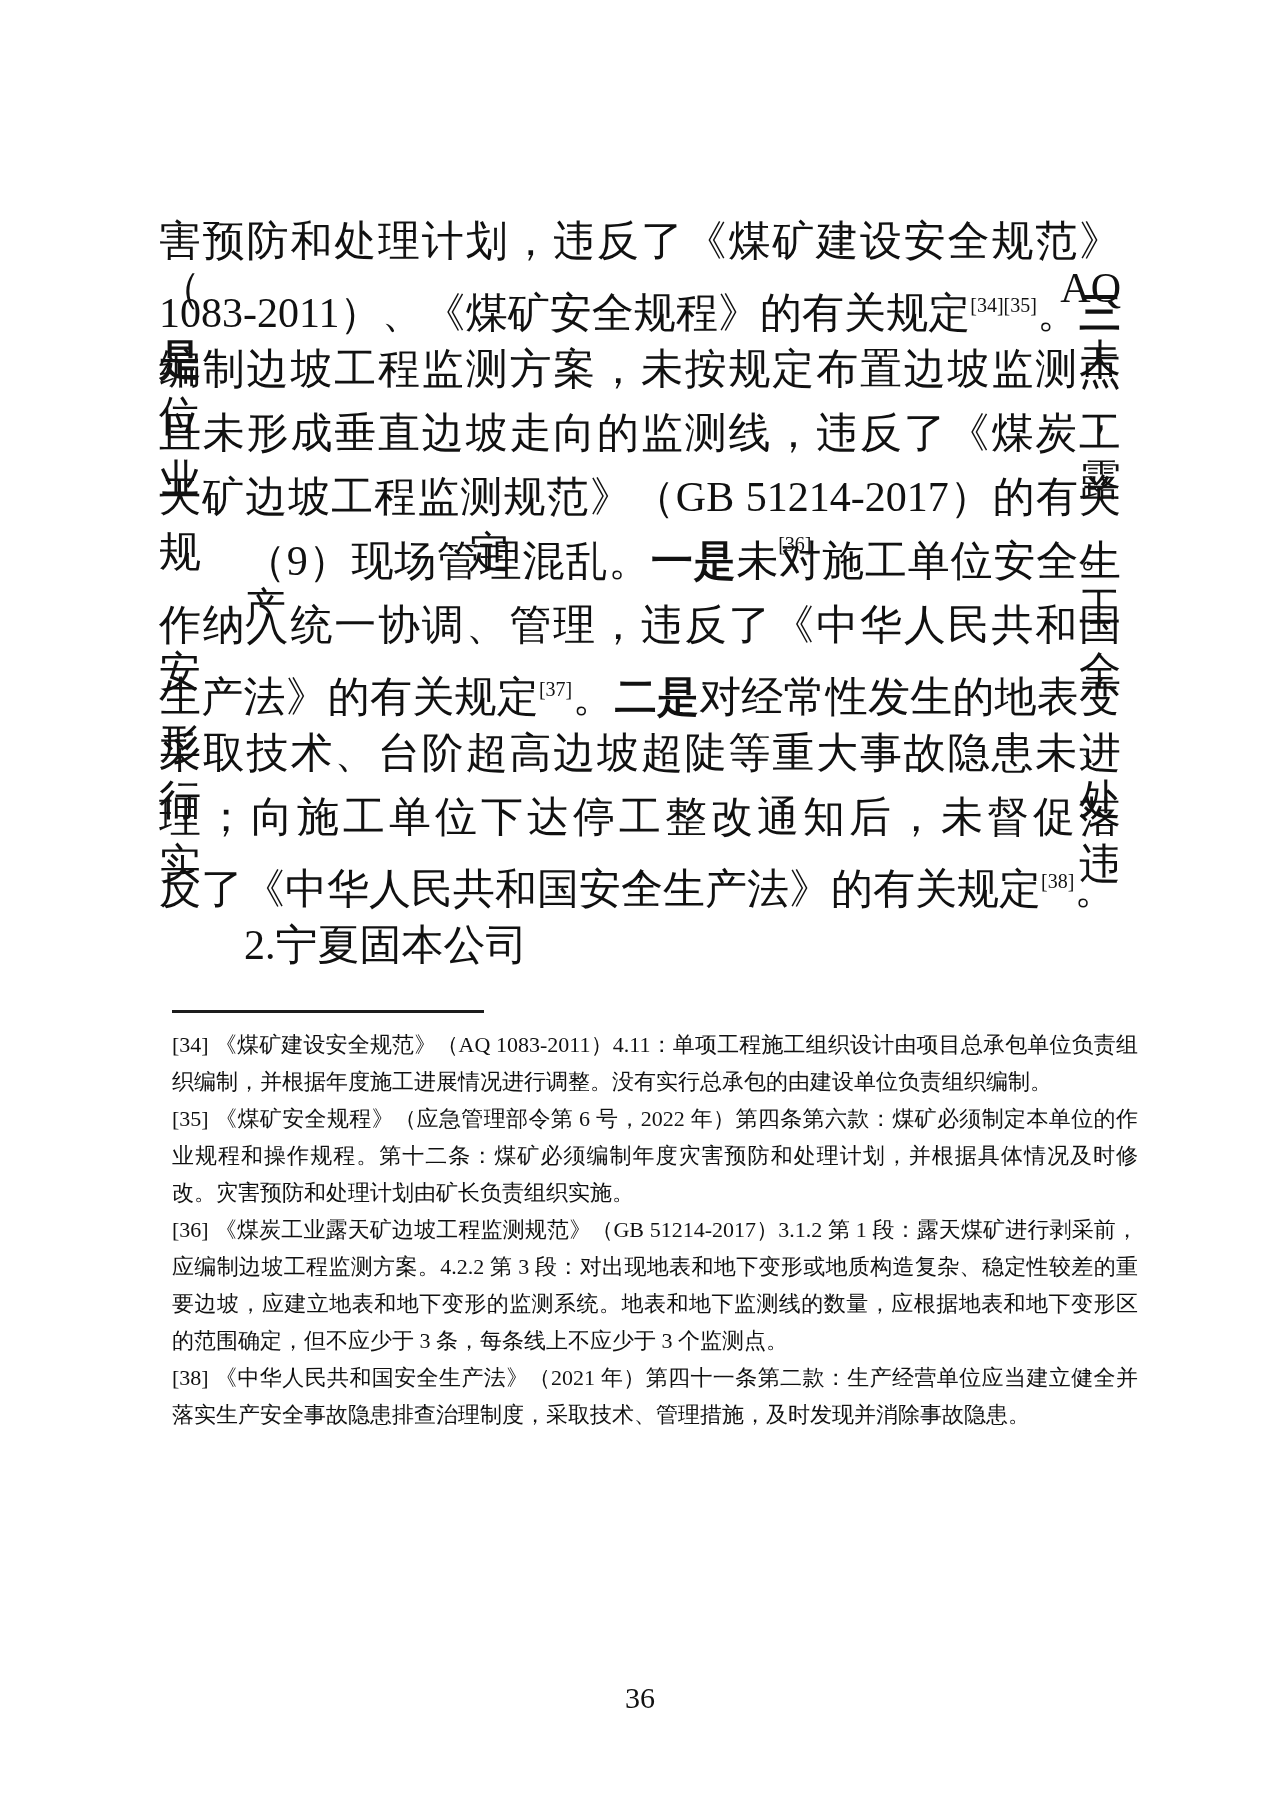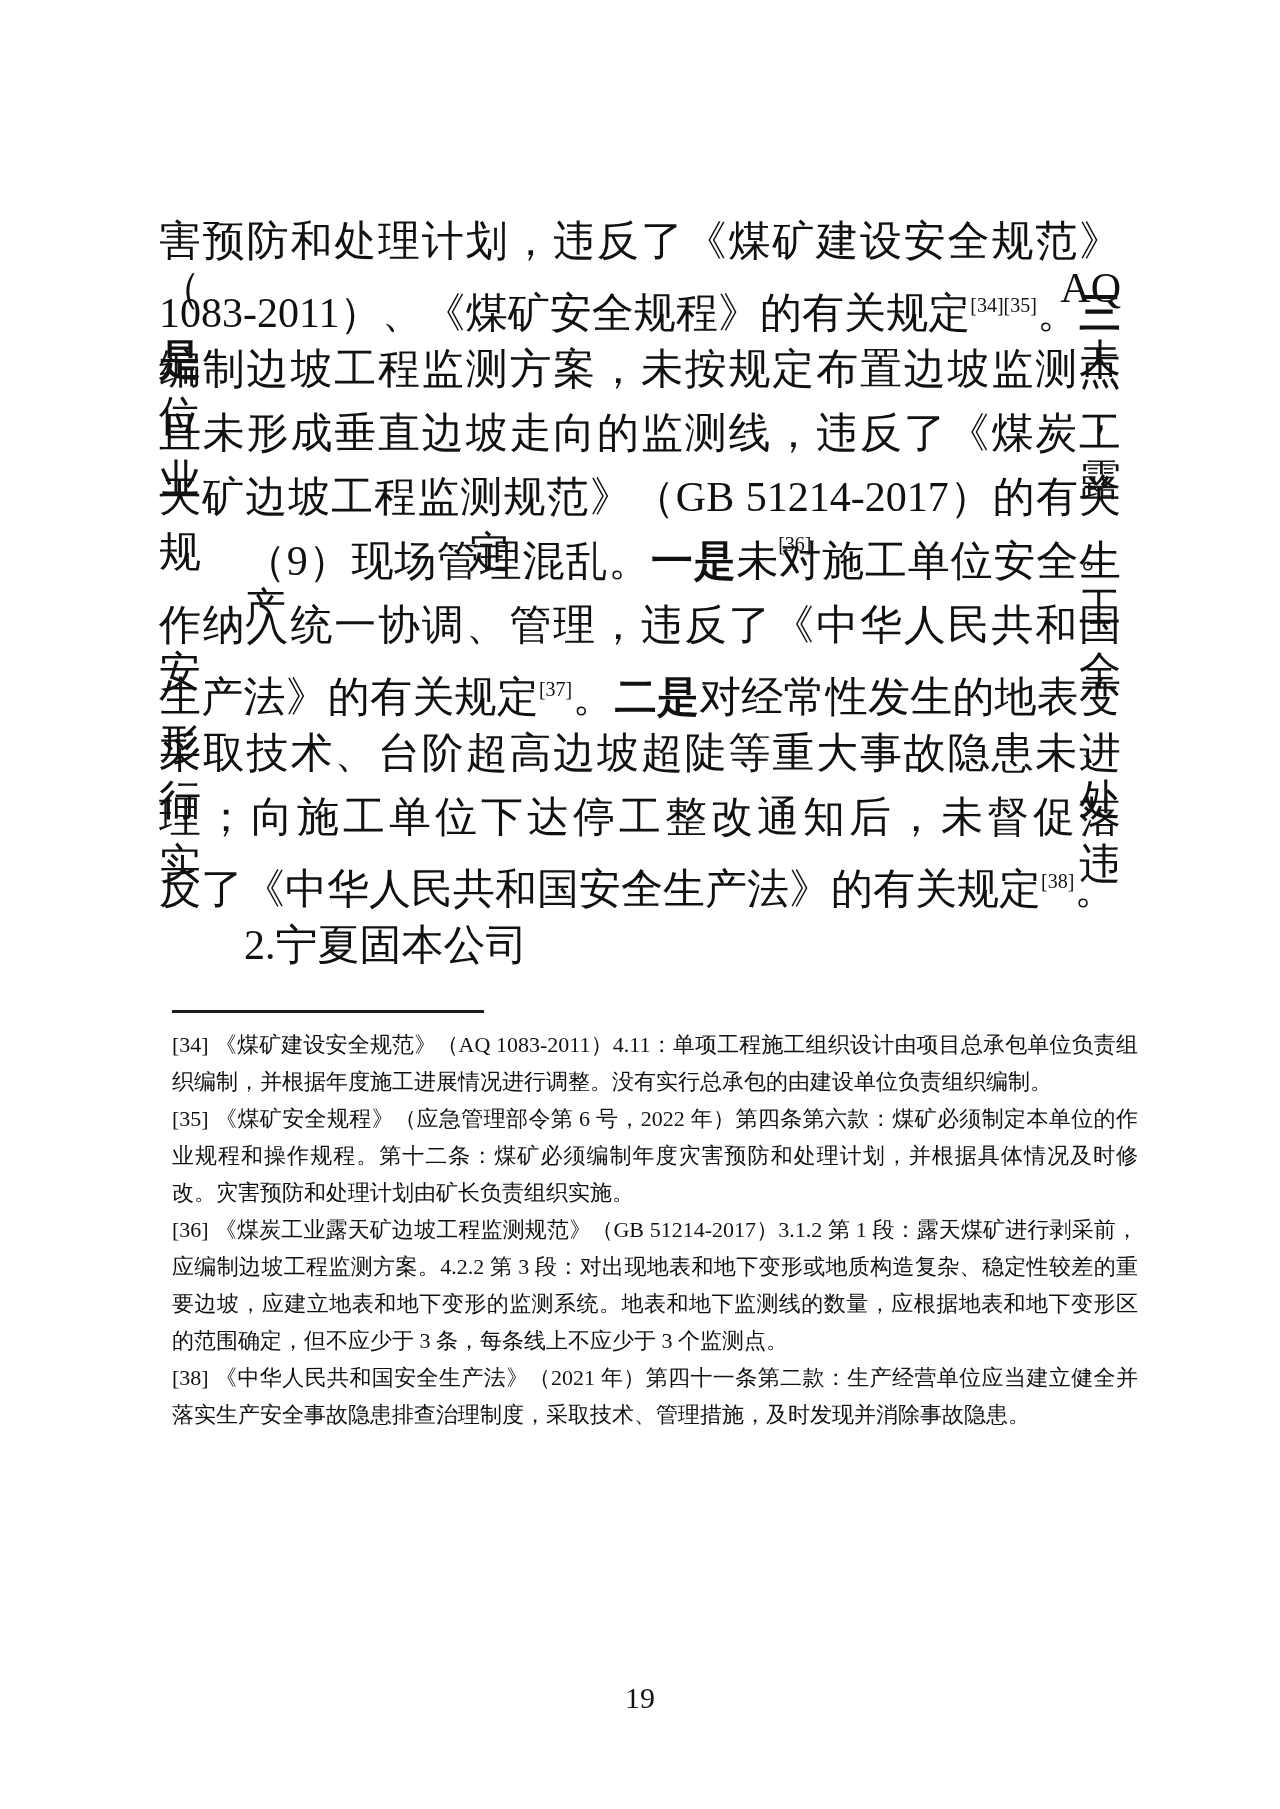--- a/index.html
+++ b/index.html
@@ -88,14 +88,14 @@
         <div class="line indent"><span>2.宁夏固本公司</span></div>
       </div>
   </div>
   <div class="fn-sep"></div>
   <div class="footnotes">
       <p><span class="fn-marker">[34]</span><span>《煤矿建设安全规范》（AQ 1083-2011）4.11：单项工程施工组织设计由项目总承包单位负责组织编制，并根据年度施工进展情况进行调整。没有实行总承包的由建设单位负责组织编制。</span></p>
       <p><span class="fn-marker">[35]</span><span>《煤矿安全规程》（应急管理部令第 6 号，2022 年）第四条第六款：煤矿必须制定本单位的作业规程和操作规程。第十二条：煤矿必须编制年度灾害预防和处理计划，并根据具体情况及时修改。灾害预防和处理计划由矿长负责组织实施。</span></p>
       <p><span class="fn-marker">[36]</span><span>《煤炭工业露天矿边坡工程监测规范》（GB 51214-2017）3.1.2 第 1 段：露天煤矿进行剥采前，应编制边坡工程监测方案。4.2.2 第 3 段：对出现地表和地下变形或地质构造复杂、稳定性较差的重要边坡，应建立地表和地下变形的监测系统。地表和地下监测线的数量，应根据地表和地下变形区的范围确定，但不应少于 3 条，每条线上不应少于 3 个监测点。</span></p>
       <p><span class="fn-marker">[38]</span><span>《中华人民共和国安全生产法》（2021 年）第四十一条第二款：生产经营单位应当建立健全并落实生产安全事故隐患排查治理制度，采取技术、管理措施，及时发现并消除事故隐患。</span></p>
     </div>
-  <div class="page-number">19</div>
+  <div class="page-number">36</div>
 </div>
 
 </body></html>

